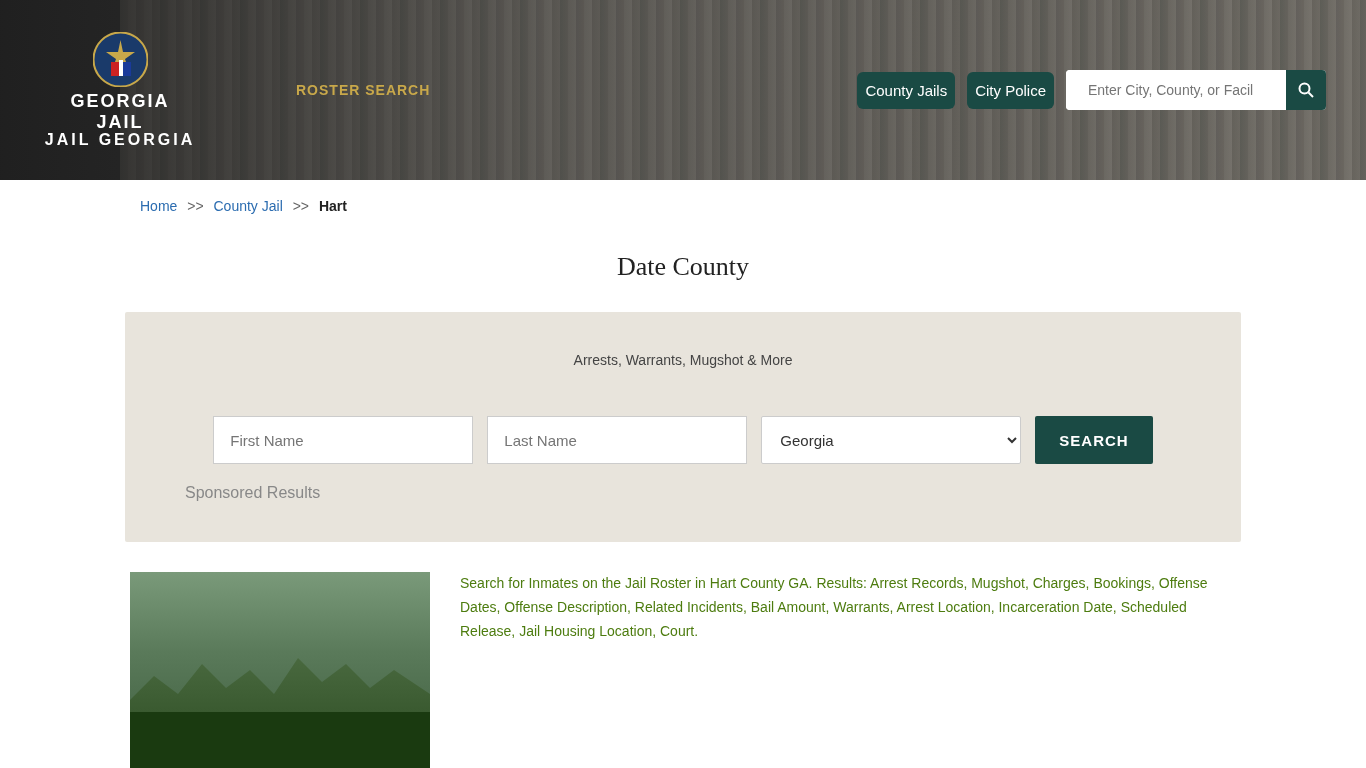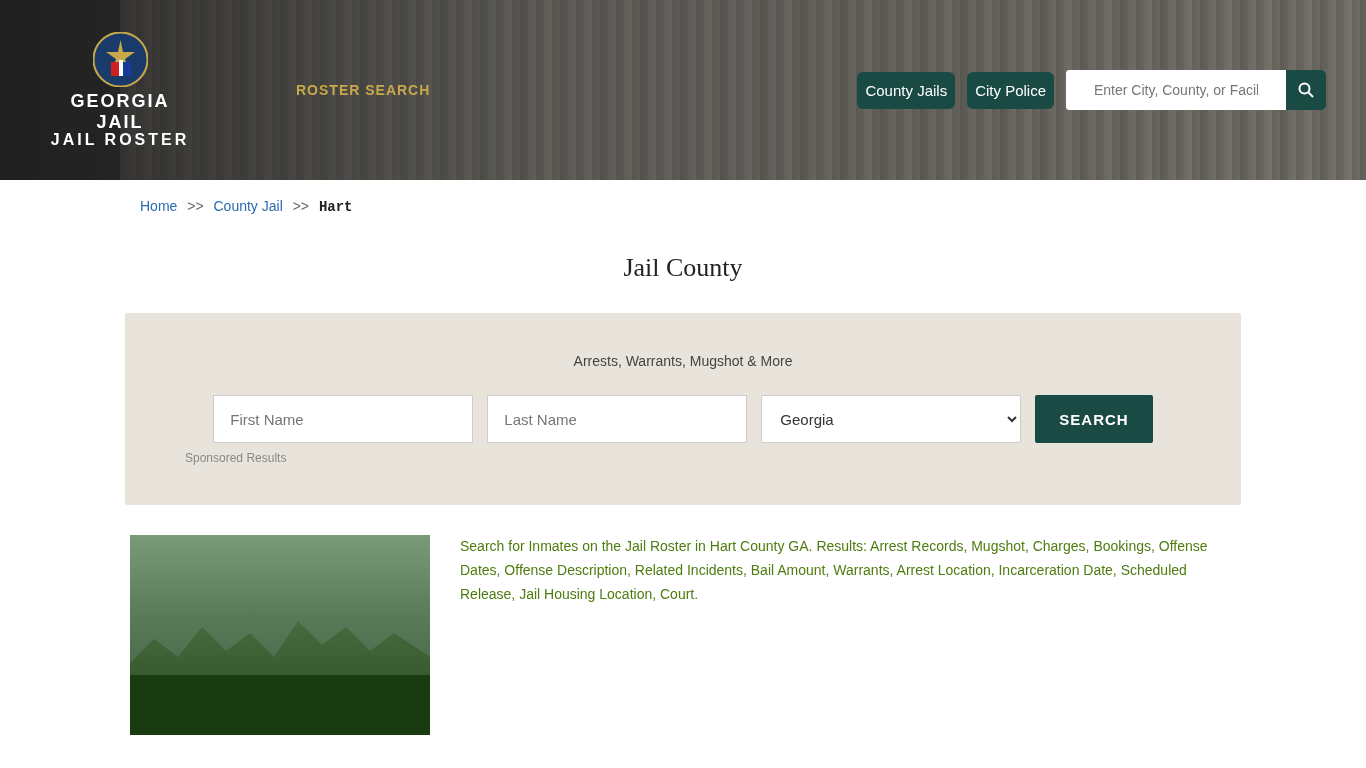--- a/index.html
+++ b/index.html
@@ -106,21 +106,21 @@
       display: flex;
       align-items: center;
       background: #fff;
       border-radius: 4px;
       overflow: hidden;
       height: 40px;
     }
     .search-bar input {
       border: none;
       outline: none;
-      padding: 0 28px;
+      padding: 0 22px;
       font-size: 14px;
       width: 220px;
       height: 100%;
       font-family: Arial, sans-serif;
       color: #b91c1c;
     }
     .search-bar-btn {
       background: #1a4a44;
       border: none;
       height: 40px;
@@ -139,21 +139,21 @@
       background: #fff;
       font-family: Arial, sans-serif;
       font-size: 14px;
       color: #333;
     }
     .breadcrumb-bar a {
       color: #2b6cb0;
       text-decoration: none;
     }
     .breadcrumb-sep { color: #666; margin: 0 6px; }
-    .breadcrumb-current { font-weight: bold; color: #222; font-family: Liberation Mono, monospace; }
+    .breadcrumb-current { font-weight: bold; color: #222; }
 
     
     .page-title-area {
       text-align: center;
       padding: 20px 0 30px;
       font-family: Georgia, serif;
       font-size: 26px;
       color: #222;
     }
 
@@ -169,21 +169,21 @@
       font-family: Georgia, serif;
       font-size: 28px;
       color: #222;
       margin-bottom: 8px;
     }
     .record-check-subtitle {
       text-align: center;
       font-family: Arial, sans-serif;
       font-size: 14px;
       color: #444;
-      margin-bottom: 26px;
+      margin-bottom: 48px;
     }
     .record-check-form {
       display: flex;
       gap: 14px;
       align-items: center;
       justify-content: center;
     }
     .record-check-form input {
       height: 48px;
       padding: 0 16px;
@@ -218,23 +218,23 @@
       border: none;
       font-size: 15px;
       font-family: Arial, sans-serif;
       font-weight: bold;
       letter-spacing: 1px;
       cursor: pointer;
       border-radius: 2px;
     }
     .sponsored-results {
       font-family: Arial, sans-serif;
-      font-size: 12px;
+      font-size: 16px;
       color: #888;
-      margin-top: 8px;
+      margin-top: 20px;
     }
 
     
     .bottom-section {
       display: flex;
       gap: 30px;
       padding: 30px 130px;
       align-items: flex-start;
     }
     .bottom-image {
@@ -285,21 +285,21 @@
 
       <svg class="logo-icon" viewBox="0 0 55 55" xmlns="http://www.w3.org/2000/svg">
         <circle cx="27.5" cy="27.5" r="27" fill="#1a3a6a" stroke="#c8a84a" stroke-width="2"></circle>
         <polygon points="27.5,8 30,20 42,20 32,27 36,39 27.5,32 19,39 23,27 13,20 25,20" fill="#c8a84a"></polygon>
         <rect x="18" y="30" width="8" height="14" fill="#cc2222"></rect>
         <rect x="26" y="28" width="4" height="16" fill="#fff"></rect>
         <rect x="30" y="30" width="8" height="14" fill="#1a3a9a"></rect>
       </svg>
       <div class="logo-text-georgia">GEORGIA</div>
       <div class="logo-text-jail">JAIL</div>
-      <div class="logo-text-roster" style="margin-top:-2px; font-size:16px; letter-spacing:3px;">JAIL ROSTER</div>
+      <div class="logo-text-roster" style="margin-top:-2px; font-size:16px; letter-spacing:3px;">JAIL GEORGIA</div>
     </div>
 
     <a class="nav-link">ROSTER SEARCH</a>
 
     <div class="nav-buttons">
       <button class="nav-btn">County Jails</button>
       <button class="nav-btn">City Police</button>
       <div class="search-bar">
         <input type="text" placeholder="Enter City, County, or Facil" style="">
         <button class="search-bar-btn">
@@ -314,21 +314,21 @@
 </div>
 
 <div class="breadcrumb-bar">
   <a>Home</a>
   <span class="breadcrumb-sep">&gt;&gt;</span>
   <a>County Jail</a>
   <span class="breadcrumb-sep">&gt;&gt;</span>
   <span class="breadcrumb-current">Hart</span>
 </div>
 
-<div class="page-title-area">Jail County</div>
+<div class="page-title-area">Date County</div>
 
 <div class="record-check-section">
   <div class="record-check-subtitle">Arrests, Warrants, Mugshot &amp; More</div>
   <div class="record-check-form">
     <input type="text" placeholder="First Name" style="">
     <input type="text" placeholder="Last Name" style="">
     <select id="state-select"><option value="Alabama">Alabama</option><option value="Alaska">Alaska</option><option value="Arizona">Arizona</option><option value="Arkansas">Arkansas</option><option value="California">California</option><option value="Colorado">Colorado</option><option value="Connecticut">Connecticut</option><option value="Delaware">Delaware</option><option value="Florida">Florida</option><option value="Georgia" selected="">Georgia</option><option value="Hawaii">Hawaii</option><option value="Idaho">Idaho</option><option value="Illinois">Illinois</option><option value="Indiana">Indiana</option><option value="Iowa">Iowa</option><option value="Kansas">Kansas</option><option value="Kentucky">Kentucky</option><option value="Louisiana">Louisiana</option><option value="Maine">Maine</option><option value="Maryland">Maryland</option><option value="Massachusetts">Massachusetts</option><option value="Michigan">Michigan</option><option value="Minnesota">Minnesota</option><option value="Mississippi">Mississippi</option><option value="Missouri">Missouri</option><option value="Montana">Montana</option><option value="Nebraska">Nebraska</option><option value="Nevada">Nevada</option><option value="New Hampshire">New Hampshire</option><option value="New Jersey">New Jersey</option><option value="New Mexico">New Mexico</option><option value="New York">New York</option><option value="North Carolina">North Carolina</option><option value="North Dakota">North Dakota</option><option value="Ohio">Ohio</option><option value="Oklahoma">Oklahoma</option><option value="Oregon">Oregon</option><option value="Pennsylvania">Pennsylvania</option><option value="Rhode Island">Rhode Island</option><option value="South Carolina">South Carolina</option><option value="South Dakota">South Dakota</option><option value="Tennessee">Tennessee</option><option value="Texas">Texas</option><option value="Utah">Utah</option><option value="Vermont">Vermont</option><option value="Virginia">Virginia</option><option value="Washington">Washington</option><option value="West Virginia">West Virginia</option><option value="Wisconsin">Wisconsin</option><option value="Wyoming">Wyoming</option></select>
     <button class="record-search-btn">SEARCH</button>
   </div>
   <div class="sponsored-results">Sponsored Results</div>

